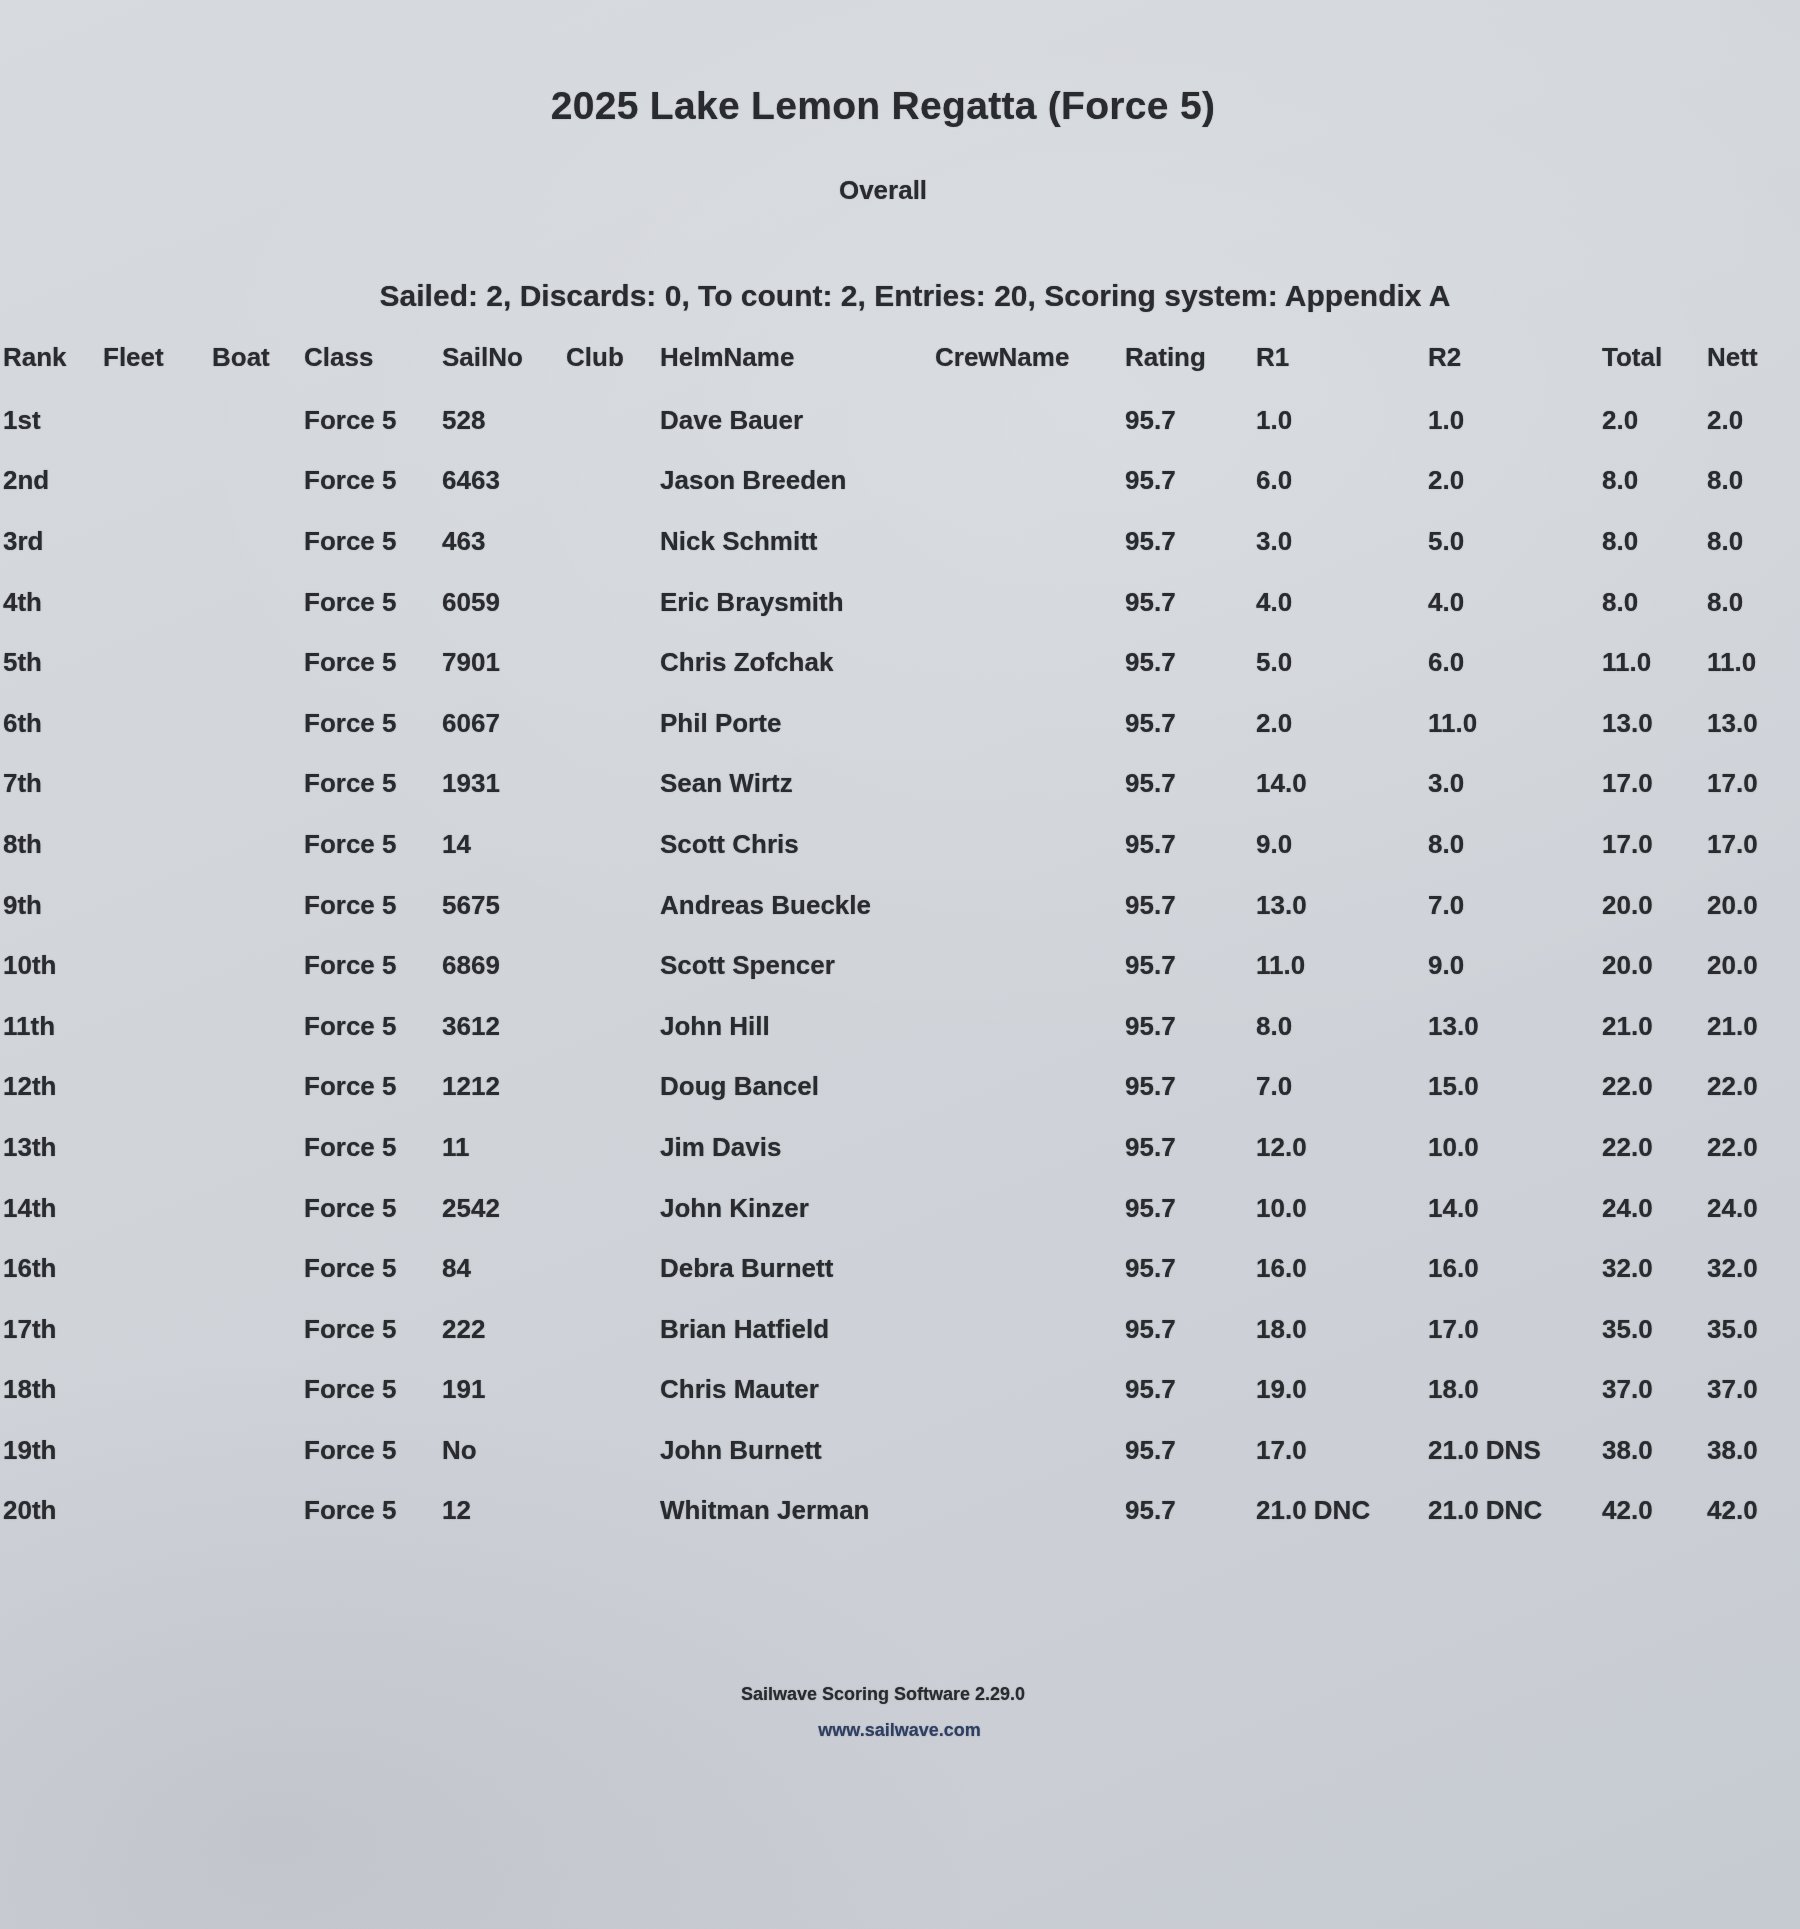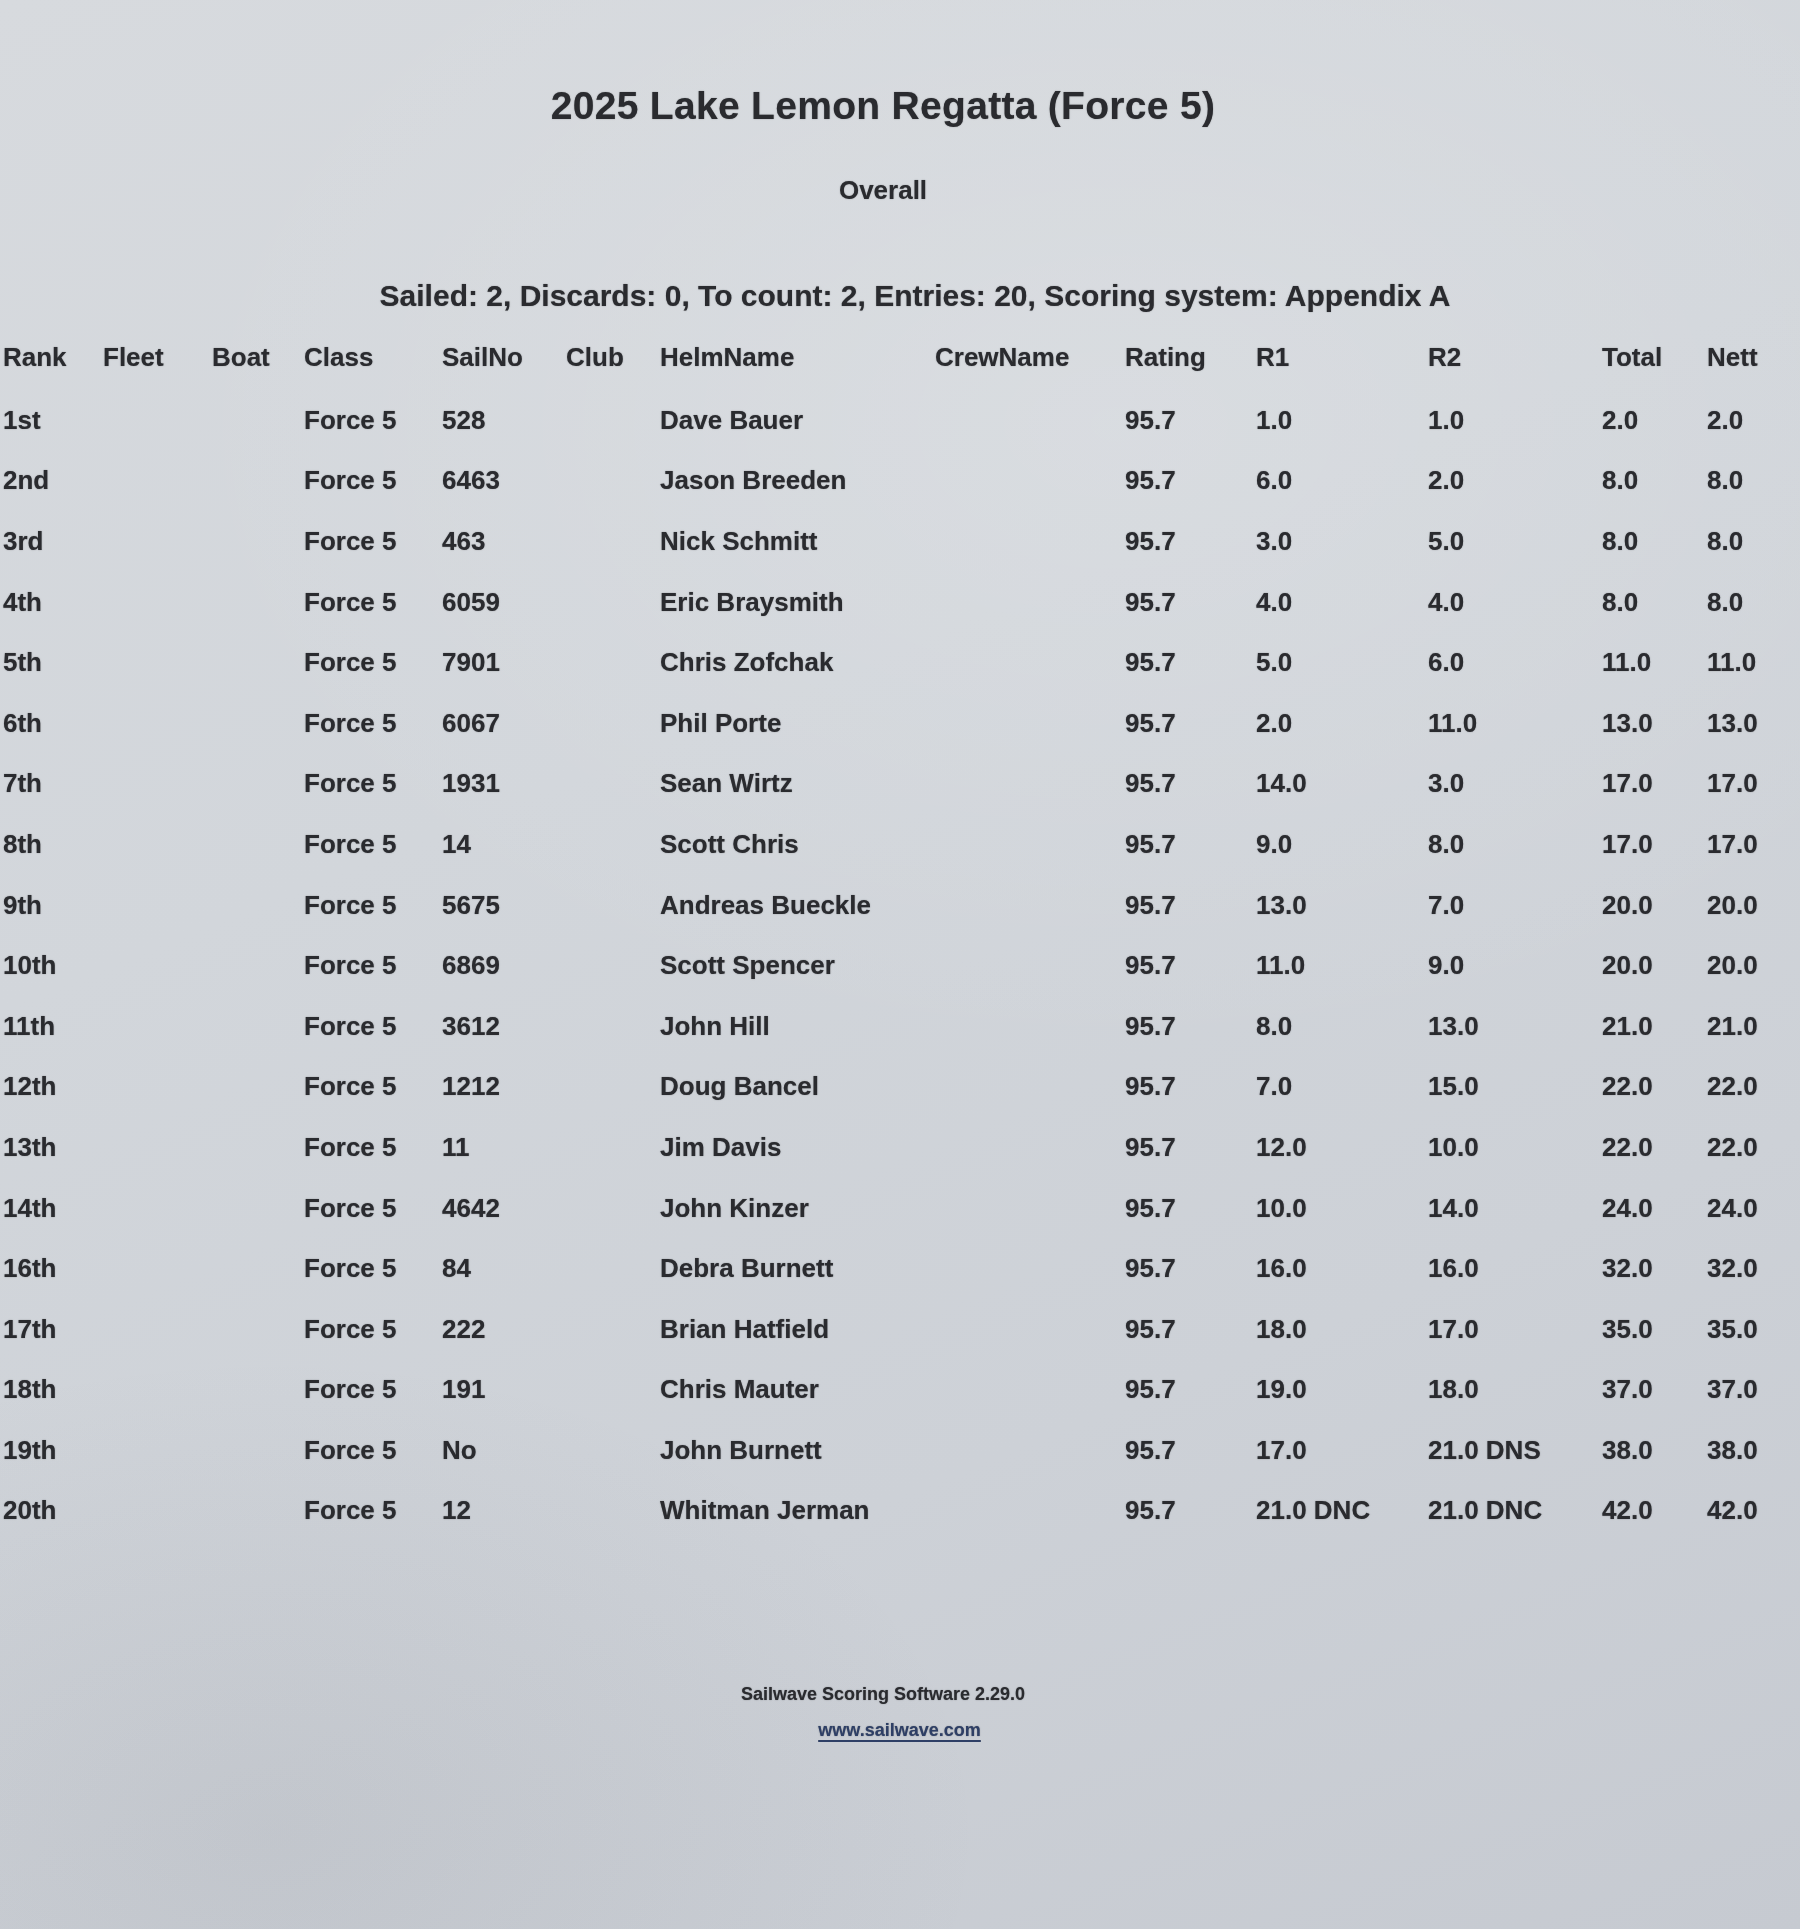--- a/index.html
+++ b/index.html
@@ -72,21 +72,20 @@
   col.c-total  { width: 105px; }
   col.c-nett   { width: 90px;  }
 
   #footer {
     top: 1676px;
     font-size: 18px;
     line-height: 36px;
   }
   #footer a.link {
     color: #2e3f66;
-    text-decoration: underline;
     text-decoration-thickness: 2px;
     text-underline-offset: 4px;
     cursor: pointer;
     margin-left: 33px;
   }
 </style>
 </head>
 <body>
 
 <div class="paper"></div>
@@ -335,21 +334,21 @@
     <td class="soft">10.0</td>
     <td class="soft">22.0</td>
     <td class="soft">22.0</td>
   </tr>
 
   <tr>
     <td class="soft">14th</td>
     <td class="soft"></td>
     <td class="soft"></td>
     <td class="soft">Force 5</td>
-    <td class="soft">4642</td>
+    <td class="soft">2542</td>
     <td class="soft"></td>
     <td class="soft">John Kinzer</td>
     <td class="soft"></td>
     <td class="soft">95.7</td>
     <td class="soft">10.0</td>
     <td class="soft">14.0</td>
     <td class="soft">24.0</td>
     <td class="soft">24.0</td>
   </tr>
 

